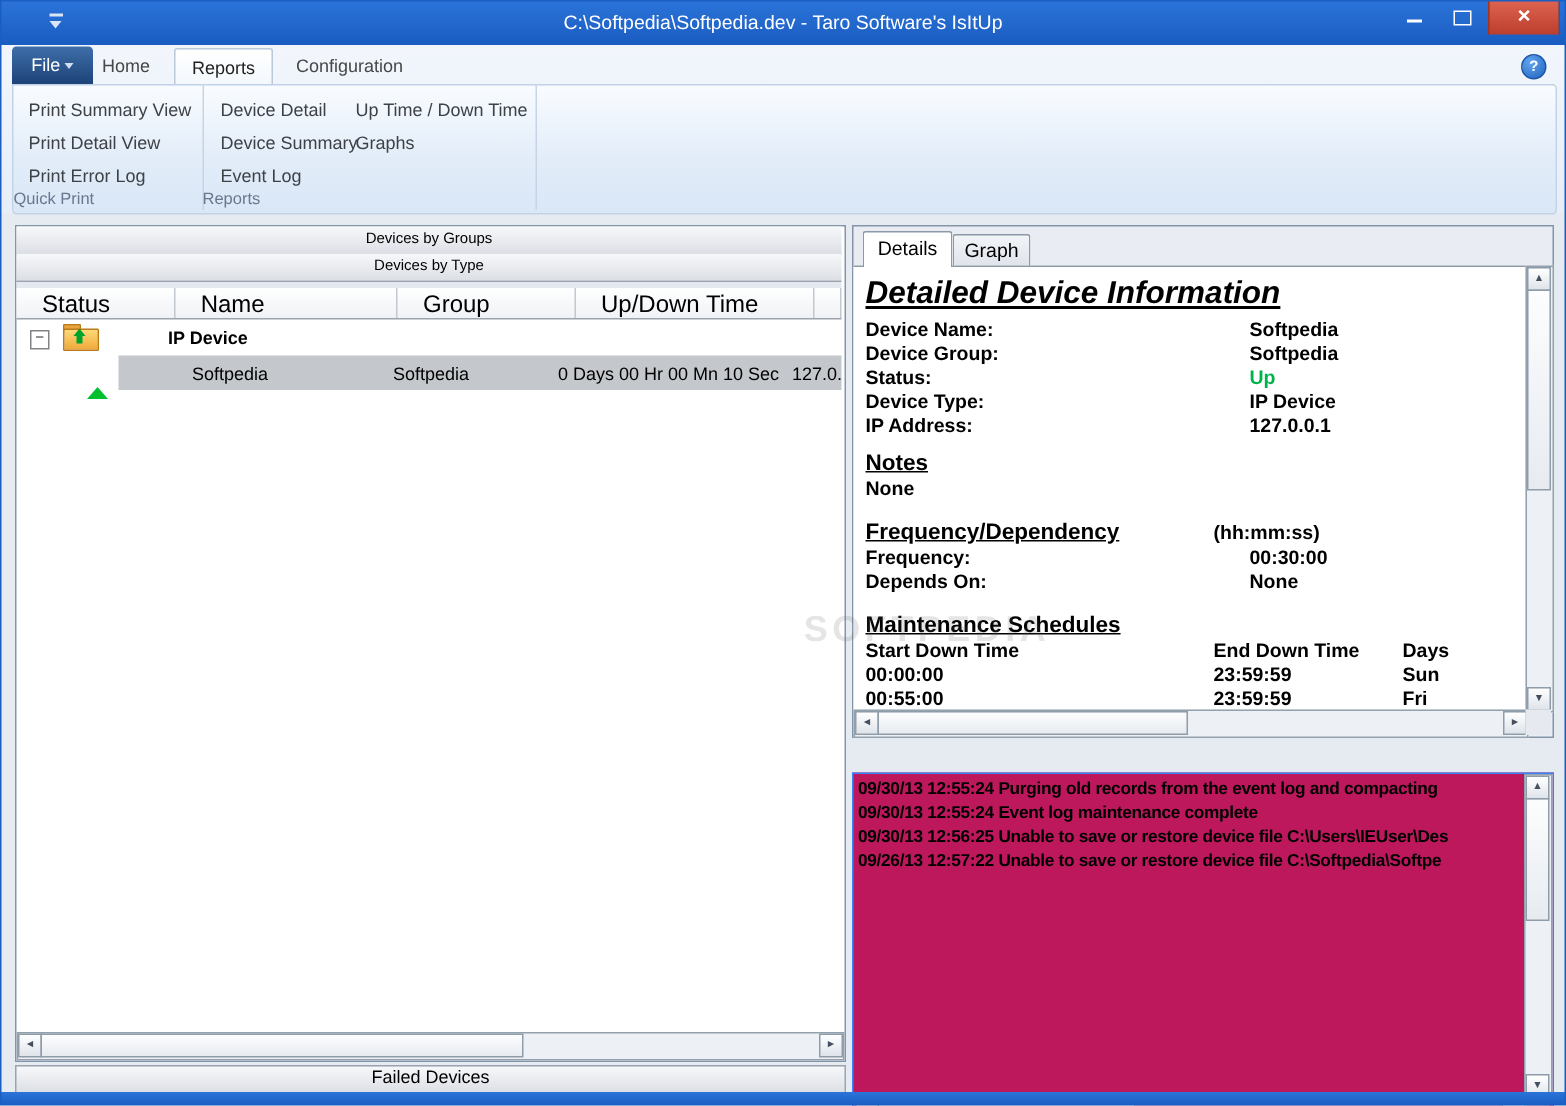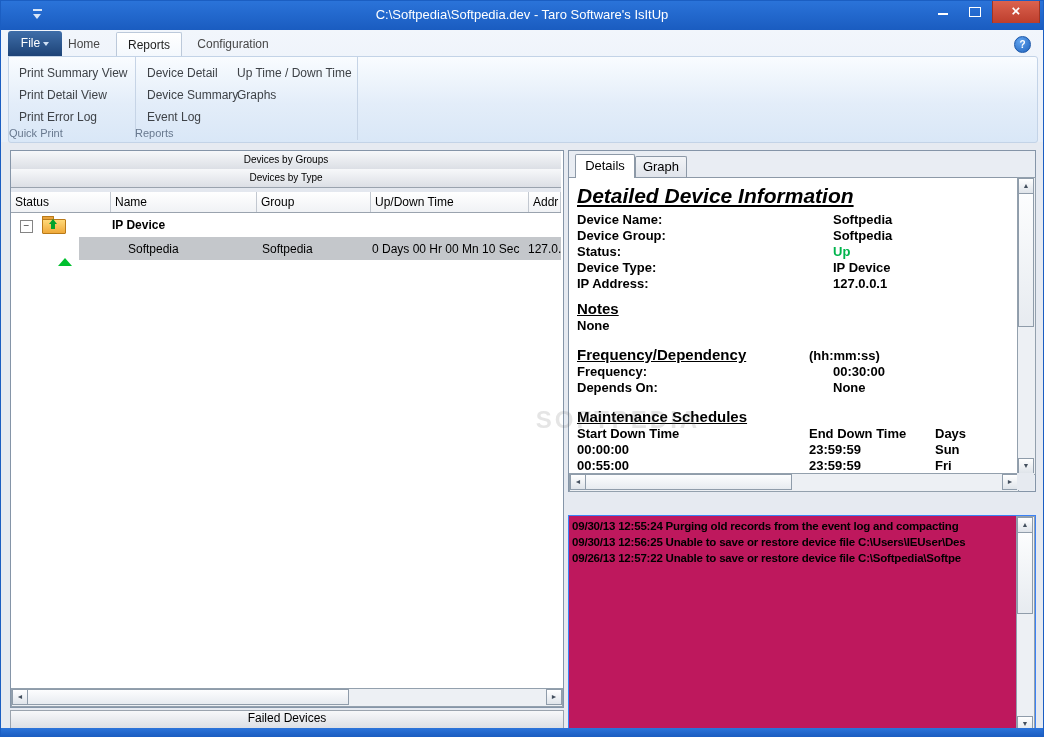--- a/index.html
+++ b/index.html
@@ -39,21 +39,21 @@
   #g-reports{left:126px;width:222px}
   .ritem{position:absolute;font-size:12px;color:#3e4247;height:20px;line-height:20px;padding:0 6px;white-space:nowrap;border-radius:2px}
   .rglabel{position:absolute;bottom:1px;left:0;right:0;text-align:left;font-size:11px;color:#68788e}
 
   
   #left-panel{position:absolute;left:10px;top:150px;width:552px;height:556px;border:1px solid #8595a8;background:#fff}
   .viewbtn{position:absolute;left:0;width:550px;height:18px;background:linear-gradient(#f7f8fa,#dcdfe5);border-bottom:1px solid #9aa3ae;font-size:10px;text-align:center;line-height:17px}
   #vb-groups{top:0} #vb-type{top:18px}
   #lp-gap{position:absolute;top:37px;left:0;width:550px;height:4px;background:#e4e8ef}
   #lp-header{position:absolute;top:41px;left:0;width:550px;height:20px;background:linear-gradient(#ffffff,#f0f2f5);border-bottom:1px solid #9aa3ae;display:flex}
-  .hcell{border-right:1px solid #c2c8d0;font-size:12px;padding:3px 0 0 4px;white-space:nowrap;overflow:hidden}
+  .hcell{border-right:1px solid #c2c8d0;font-size:16px;padding:3px 0 0 17px;white-space:nowrap;overflow:hidden}
   .hc0{width:95px}.hc1{width:141px}.hc2{width:109px}.hc3{width:153px}.hc4{flex:1}
   .trow{position:absolute;left:0;width:550px;height:24px}
   #row-group{top:62px} #row-device{top:86px}
   #expander{position:absolute;left:9px;top:7px;width:11px;height:11px;background:#fff;border:1px solid #848484;font-size:10px;line-height:9px;text-align:center;color:#333}
   .folder{position:absolute;left:31px;top:3px;width:22px;height:17px}
   .folder .ftab{position:absolute;left:0;top:0;width:10px;height:4px;background:#e8a33d;border:1px solid #b97a18;border-bottom:none;border-radius:1px 1px 0 0}
   .folder .fbody{position:absolute;left:0;top:3px;width:22px;height:13px;background:linear-gradient(#ffd978,#efa93a);border:1px solid #b97a18;border-radius:1px}
   .folder .ftri{position:absolute;left:7px;top:3px;width:0;height:0;border-left:4px solid transparent;border-right:4px solid transparent;border-bottom:5px solid #00a32c}
   .folder .fstem{position:absolute;left:9px;top:8px;width:4px;height:5px;background:#00a32c}
   .cell{position:absolute;top:5px;font-size:12px;white-space:nowrap}
@@ -206,20 +206,21 @@
     <span class="sbtn" style="left:0;top:0">◄</span>
     <span class="sthumb" style="left:15px;top:0;width:205px;height:14px"></span>
     <span class="sbtn" style="right:0;top:0">►</span>
   </div>
   <div id="rt-corner" class="corner"></div>
 </div>
 
 <div id="rb-panel">
   <div id="log-lines">
     <div class="logline">09/30/13 12:55:24 Purging old records from the event log and compacting</div>
+    <div class="logline">09/30/13 12:55:24 Event log maintenance complete</div>
     <div class="logline">09/30/13 12:56:25 Unable to save or restore device file C:\Users\IEUser\Des</div>
     <div class="logline">09/26/13 12:57:22 Unable to save or restore device file C:\Softpedia\Softpe</div>
   </div>
   <div id="rb-vscroll" class="sby">
     <span class="sbtn" style="left:0;top:0">▲</span>
     <span class="sthumb" style="left:0;top:15px;width:14px;height:80px"></span>
     <span class="sbtn" style="left:0;bottom:0">▼</span>
   </div>
   <div id="rb-hscroll" class="sbx">
     <span class="sbtn" style="left:0;top:0">◄</span>

